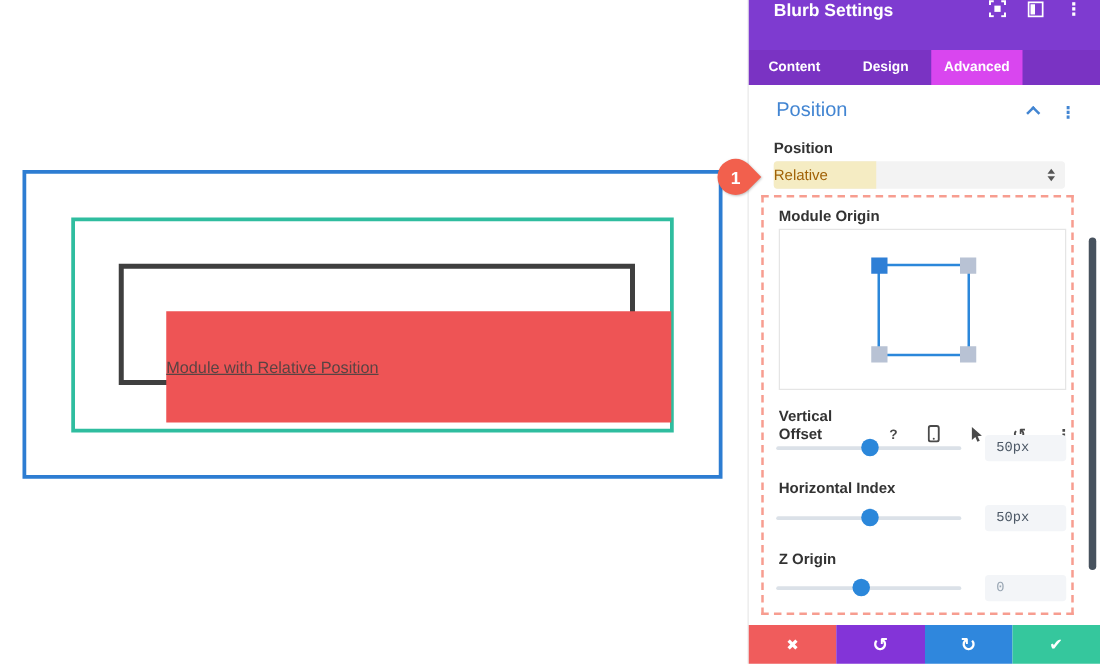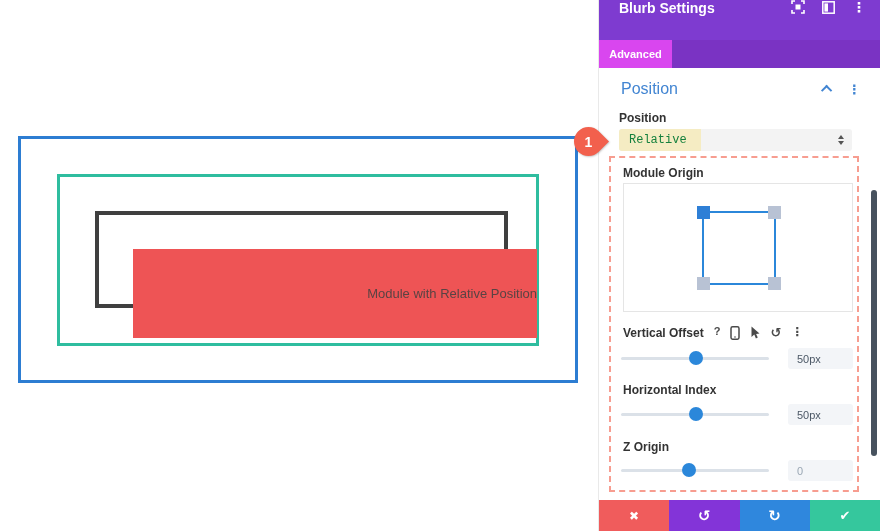--- a/index.html
+++ b/index.html
@@ -6,22 +6,22 @@
   html,body { width:880px; height:531px; overflow:hidden; background:#fff;
     font-family:"Liberation Sans","DejaVu Sans",sans-serif; }
   .abs { position:absolute; }
 
   
   #canvas { position:absolute; left:0; top:0; width:598px; height:531px; background:#fff; }
   .rect-blue { left:18px; top:136px; width:560px; height:247px; border:3px solid #2d7dd2; }
   .rect-teal { left:57px; top:174px; width:482px; height:172px; border:3px solid #2fbd9f; }
   .rect-dark { left:95px; top:211px; width:413px; height:97px; border:4px solid #3f3f3f; }
   .rect-red  { left:133px; top:249px; width:404px; height:89px; background:#ee5455;
-    display:flex; align-items:center; justify-content:flex-end;
-    color:#5a4343; font-size:13px; }
+    display:flex; align-items:center; justify-content:flex-start;
+    color:#5a4343; font-size:13px;text-decoration:underline; }
 
   
   .badge { position:absolute; left:574px; top:127px; width:29px; height:29px;
     background:#f2604d; border-radius:50% 50% 0 50%; transform:rotate(-45deg);
     z-index:30; box-shadow:0 1px 2px rgba(0,0,0,.25); }
   .badge span { position:absolute; inset:0; display:flex; align-items:center; justify-content:center;
     transform:rotate(45deg); color:#fff; font-size:14px; font-weight:bold; }
 
   
   #panel { position:absolute; left:598px; top:0; width:282px; height:531px; background:#fff;
@@ -44,47 +44,47 @@
   .chev-up { width:8px; height:8px; border-left:2px solid #4285d2; border-top:2px solid #4285d2;
     transform:rotate(45deg) translateY(2px); margin-right:16px; }
   .kebab-b { color:#4285d2; font-size:13px; font-weight:bold; line-height:1; }
 
   .fld-label { color:#333; font-size:12px; font-weight:bold; }
   .lbl-position { position:absolute; left:20px; top:111px; }
 
   .select { position:absolute; left:20px; top:129px; width:233px; height:22px;
     background:#f3f3f3; border-radius:3px; display:flex; align-items:center; cursor:pointer; }
   .sel-hl { height:100%; background:#f5ecc3; display:flex; align-items:center;
-    padding:0 10px; min-width:82px; color:#15803d; font-size:12px; border-radius:3px 0 0 3px;font-family:Liberation Mono, monospace; }
+    padding:0 0; min-width:82px; color:#a16207; font-size:12px; border-radius:3px 0 0 3px; }
   .sel-arrows { margin-left:auto; margin-right:8px; display:flex; flex-direction:column; gap:2px; }
   .tri-up { width:0; height:0; border-left:3.5px solid transparent; border-right:3.5px solid transparent;
     border-bottom:4px solid #555; }
   .tri-down { width:0; height:0; border-left:3.5px solid transparent; border-right:3.5px solid transparent;
     border-top:4px solid #555; }
 
   
   .dashed { position:absolute; left:10px; top:156px; width:250px; height:336px;
     border:2px dashed #f79d90; }
   .lbl-origin { position:absolute; left:12px; top:8px; }
   .origin-box { position:absolute; left:12px; top:25px; width:230px; height:129px;
     background:#fff; border:1px solid #e5e5e5; }
   .origin-sq { position:absolute; left:78px; top:27px; width:74px; height:74px;
     border:2px solid #2b87da; }
   .handle { position:absolute; width:13px; height:13px; background:#b8c2d4; cursor:pointer; }
   .handle.tl { left:-7px; top:-7px; background:#2e7fd6; }
   .handle.tr { right:-7px; top:-7px; }
   .handle.bl { left:-7px; bottom:-7px; }
   .handle.br { right:-7px; bottom:-7px; }
 
-  .row-label { position:absolute; left:12px; display:flex; align-items:flex-start; gap:10px; }
+  .row-label { position:absolute; left:12px; display:flex; align-items:flex-end; gap:24px; }
   .mini-icon { color:#4a4a4a; font-size:11px; font-weight:bold; line-height:1; display:flex; align-items:center; }
   .mini-icon svg { display:block; }
   .undo-glyph { font-size:13px; font-weight:bold; }
 
-  .slider-row { position:absolute; left:8px; width:234px; height:21px; }
+  .slider-row { position:absolute; left:8px; width:234px; height:21px;font-family:Liberation Mono, monospace; }
   .track { position:absolute; left:2px; top:9px; width:148px; height:3px;
     background:#dbe1e8; border-radius:2px; }
   .thumb { position:absolute; top:-6px; width:14px; height:14px; border-radius:50%;
     background:#2b87da; cursor:pointer; }
   .val-box { position:absolute; right:0; top:0; width:65px; height:21px; background:#f3f5f8;
     border-radius:3px; color:#4c5866; font-size:11px; display:flex; align-items:center;
     padding-left:9px; }
   .val-box.ph { color:#9aa7b4; }
 
   .scrollbar { position:absolute; left:272px; top:190px; width:6px; height:266px;
@@ -129,20 +129,22 @@
         <svg width="13" height="13" viewBox="0 0 13 13">
           <rect x="0.8" y="0.8" width="11.4" height="11.4" fill="none" stroke="#fff" stroke-width="1.5"></rect>
           <rect x="2.4" y="2.4" width="3.6" height="8.2" fill="#fff"></rect>
         </svg>
       </span>
       <span class="kebab-w">⋮</span>
     </div>
   </div>
 
   <div class="tabs">
+    <div class="tab">Content</div>
+    <div class="tab">Design</div>
     <div class="tab active">Advanced</div>
   </div>
 
   <div class="sect-row">
     <div class="sect-title">Position</div>
     <div class="chev-up"></div>
     <div class="kebab-b">⋮</div>
   </div>
 
   <div class="fld-label lbl-position abs">Position</div>

